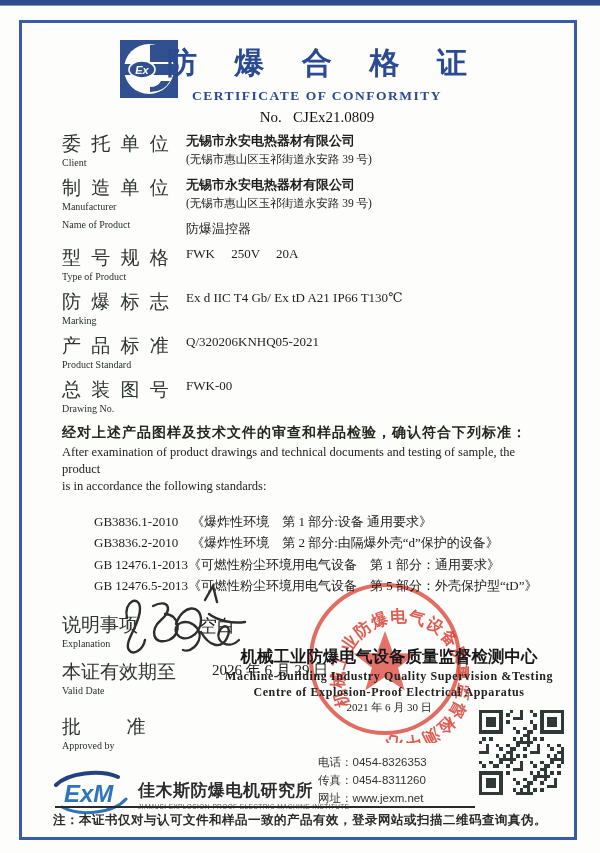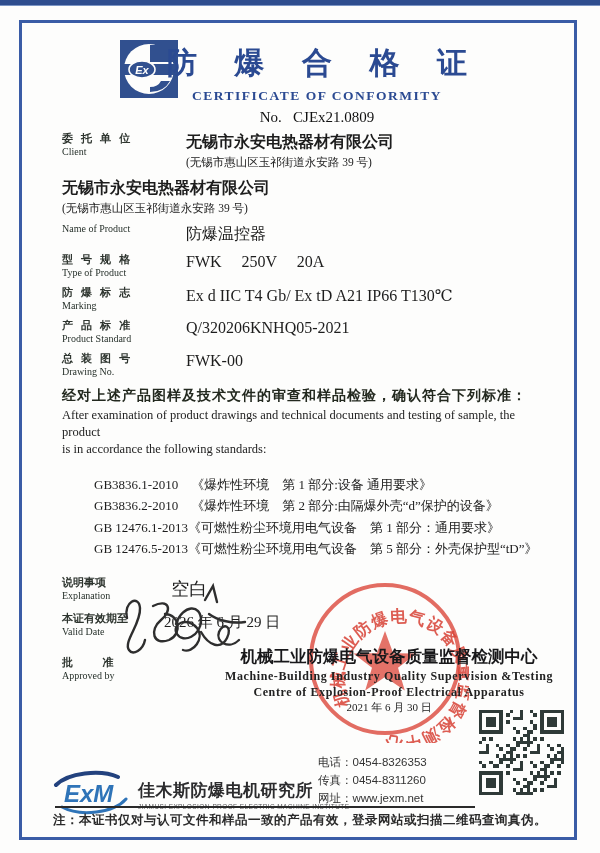--- a/index.html
+++ b/index.html
@@ -17,24 +17,24 @@
   .header{position:relative;height:108px;}
   .logo{position:absolute;left:98px;top:17px;}
   .titles{position:absolute;left:130px;top:20px;width:330px;text-align:center;}
   .title-cn{font-size:30px;font-weight:700;color:#2b4a92;letter-spacing:15px;white-space:nowrap;text-indent:15px;}
   .title-en{font-size:13.5px;font-weight:700;color:#2b4a92;letter-spacing:1.5px;margin-top:4px;white-space:nowrap;}
   .cert-no{position:absolute;left:130px;top:86px;width:330px;text-align:center;font-size:15px;color:#111;white-space:pre;}
   
   .content{padding:0 26px 0 40px;}
   .frow{display:flex;margin-bottom:7px;}
   .flabel{width:124px;flex:0 0 124px;}
-  .lab-cn{font-family:"Liberation Sans","DejaVu Sans",sans-serif;font-weight:700;font-size:11px;color:#2e352f;letter-spacing:2.5px;white-space:nowrap;}
+  .lab-cn{font-family:"Liberation Sans","DejaVu Sans",sans-serif;font-weight:400;font-size:19px;color:#2e352f;letter-spacing:2.5px;white-space:nowrap;}
   .lab-en{font-size:10px;color:#26302a;margin-top:0;}
   .fvalue{padding-top:1px;}
-  .val{font-size:16px;white-space:pre;}
+  .val{font-size:13px;white-space:pre;}
   .val-strong{font-weight:700;}
   .sub{font-size:11.5px;margin-top:2px;color:#222;}
   
   .statement{margin-top:10px;}
   .st-cn{font-family:"Liberation Sans","DejaVu Sans",sans-serif;font-weight:700;font-size:14px;color:#23291f;letter-spacing:1px;}
   .st-en{font-size:12.5px;margin-top:2px;line-height:1.35;color:#222;}
   .standards{margin:16px 0 0 32px;font-size:13px;line-height:1.65;color:#1c1c1c;}
   .standards div{white-space:pre;}
   
   .exp-row{margin-top:16px;display:flex;gap:35px;}
@@ -92,20 +92,24 @@
         <div class="flabel">
           <div class="lab-cn">委 托 单 位</div>
           <div class="lab-en">Client</div>
         </div>
         <div class="fvalue">
           <div class="val val-strong">无锡市永安电热器材有限公司</div>
           <div class="sub">(无锡市惠山区玉祁街道永安路 39 号)</div>
         </div>
       </div>
       <div class="frow">
+        <div class="flabel">
+          <div class="lab-cn">制 造 单 位</div>
+          <div class="lab-en">Manufacturer</div>
+        </div>
         <div class="fvalue">
           <div class="val val-strong">无锡市永安电热器材有限公司</div>
           <div class="sub">(无锡市惠山区玉祁街道永安路 39 号)</div>
         </div>
       </div>
       <div class="frow">
         <div class="flabel">
           <div class="lab-en">Name of Product</div>
         </div>
         <div class="fvalue">

